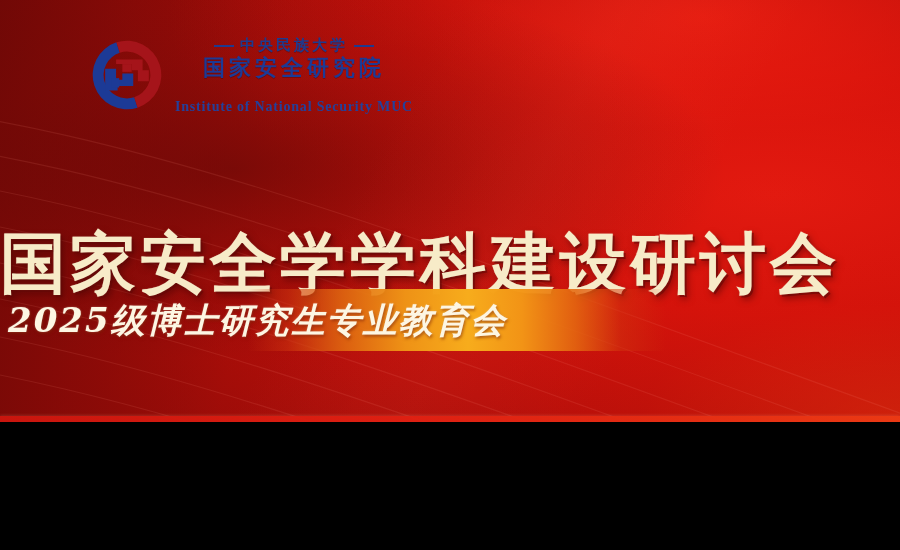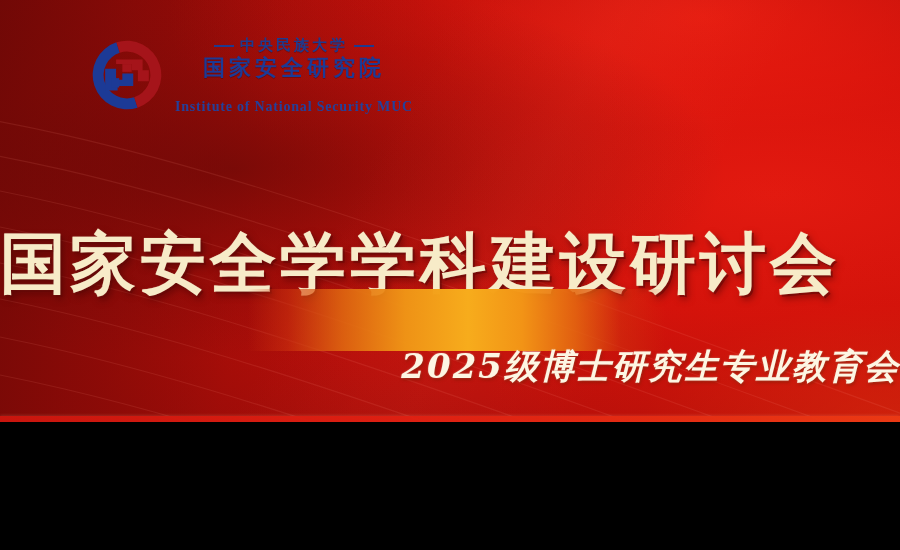--- a/index.html
+++ b/index.html
@@ -187,22 +187,21 @@
        rgba(243,150,22,0.98)  58%,
        rgba(228,104,16,0.88)  64%,
        rgba(210,52,14,0.50)   69%,
        rgba(196,18,12,0.00)   74%);
   }
 
   .subtitle-wrap {
     position: absolute;
     left: 8px; right: 0;
     top: 298px;
-    text-align: right;
-    margin-top: 46px;
+    text-align: left;
   }
 
   .subtitle {
     display: inline-block;
     font-size: 34px;
     font-weight: 700;
     font-style: italic;
     letter-spacing: 2px;
     color: #fdf6e3;
     font-family: "DejaVu Serif", "Liberation Serif", serif;

